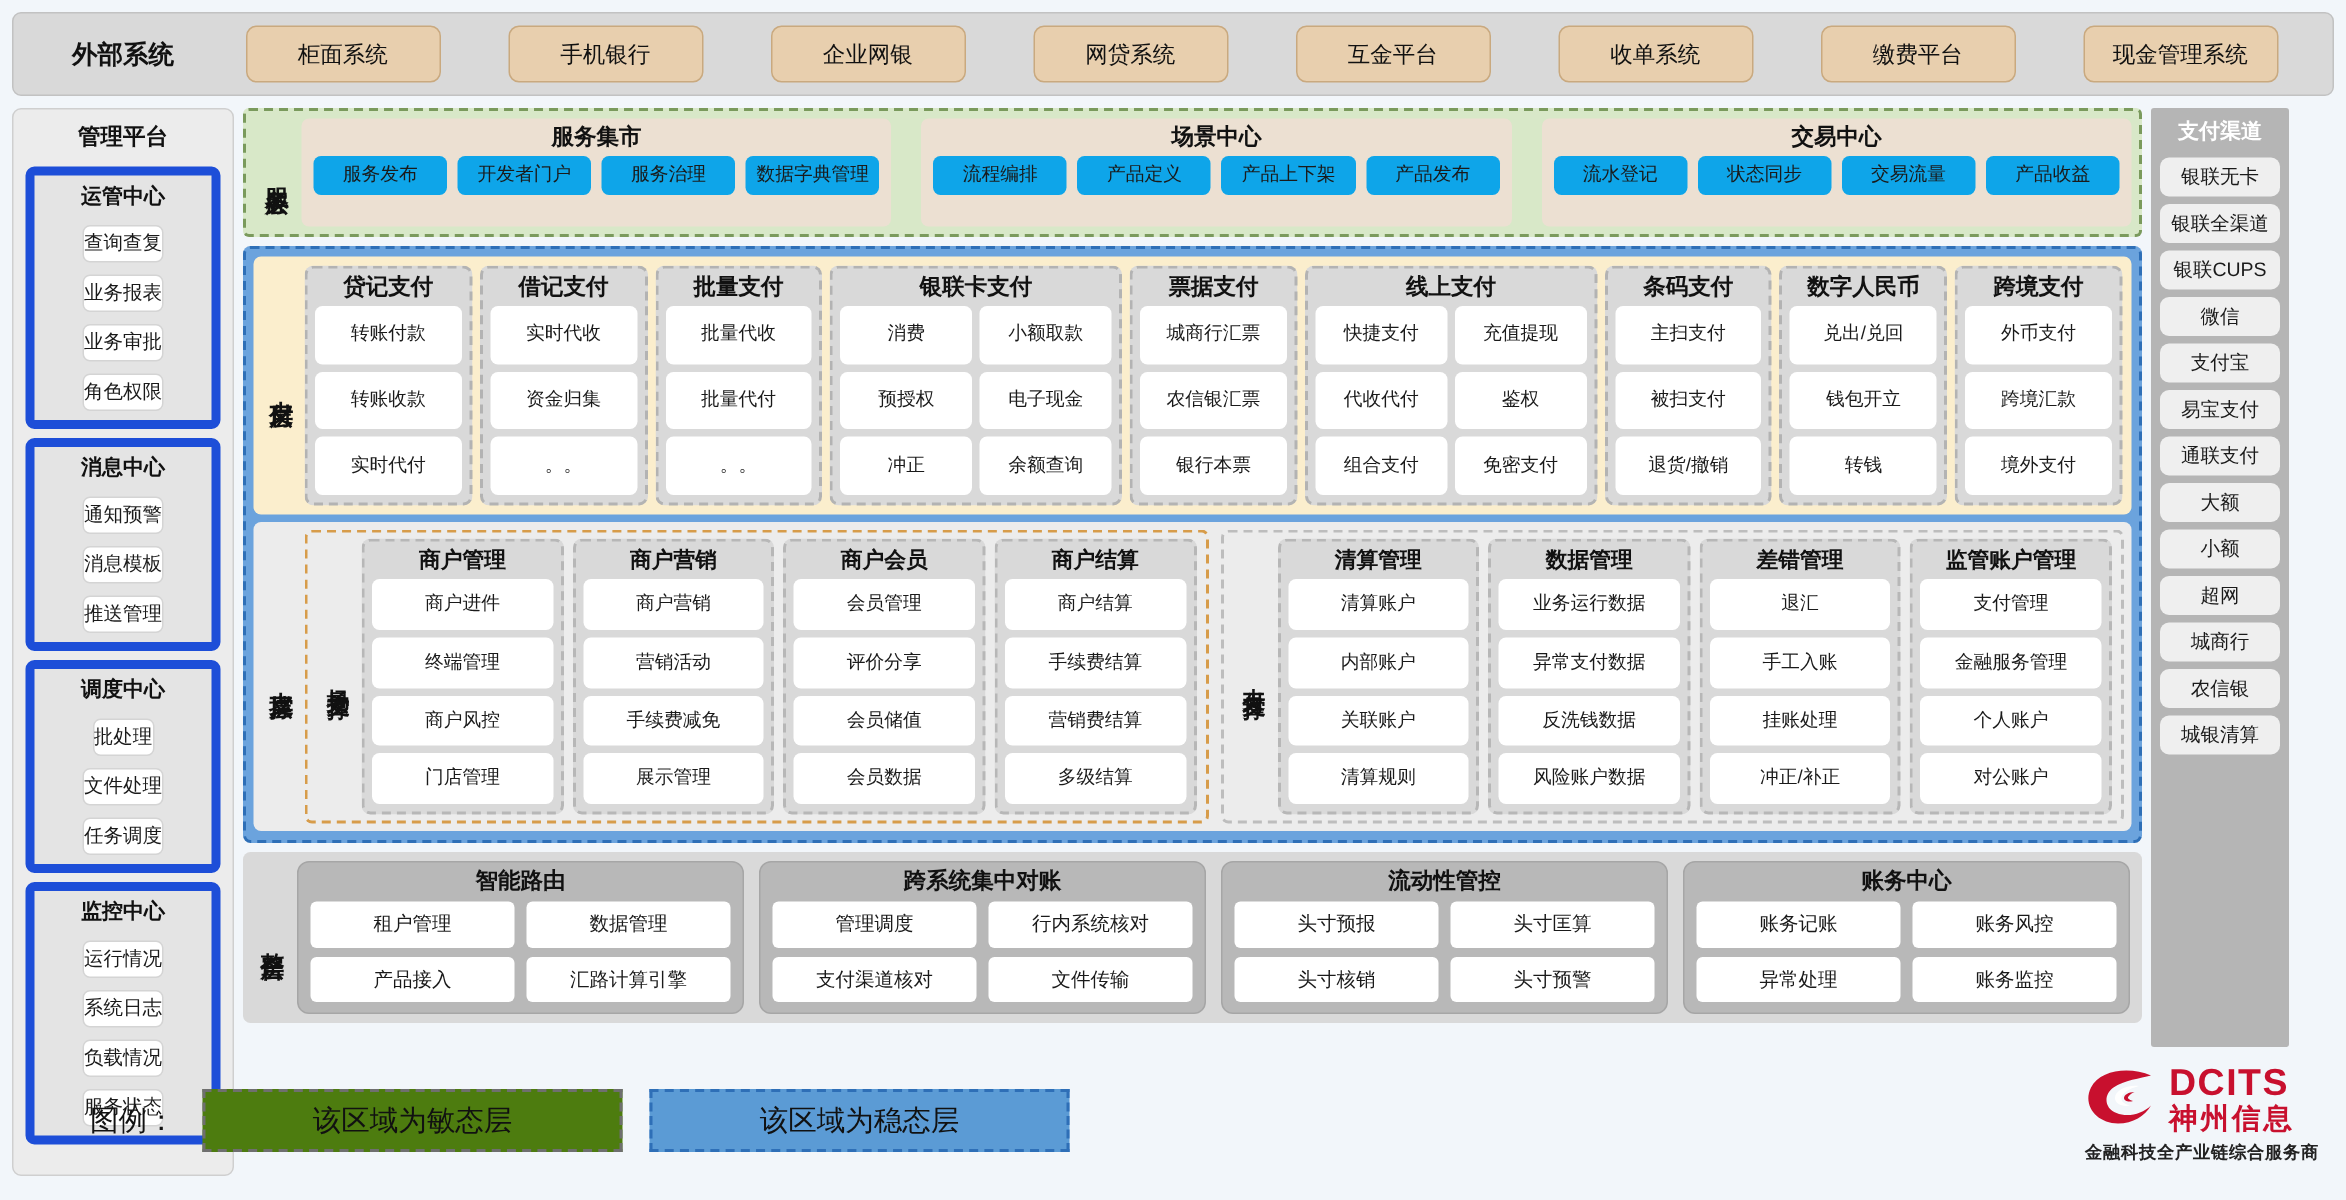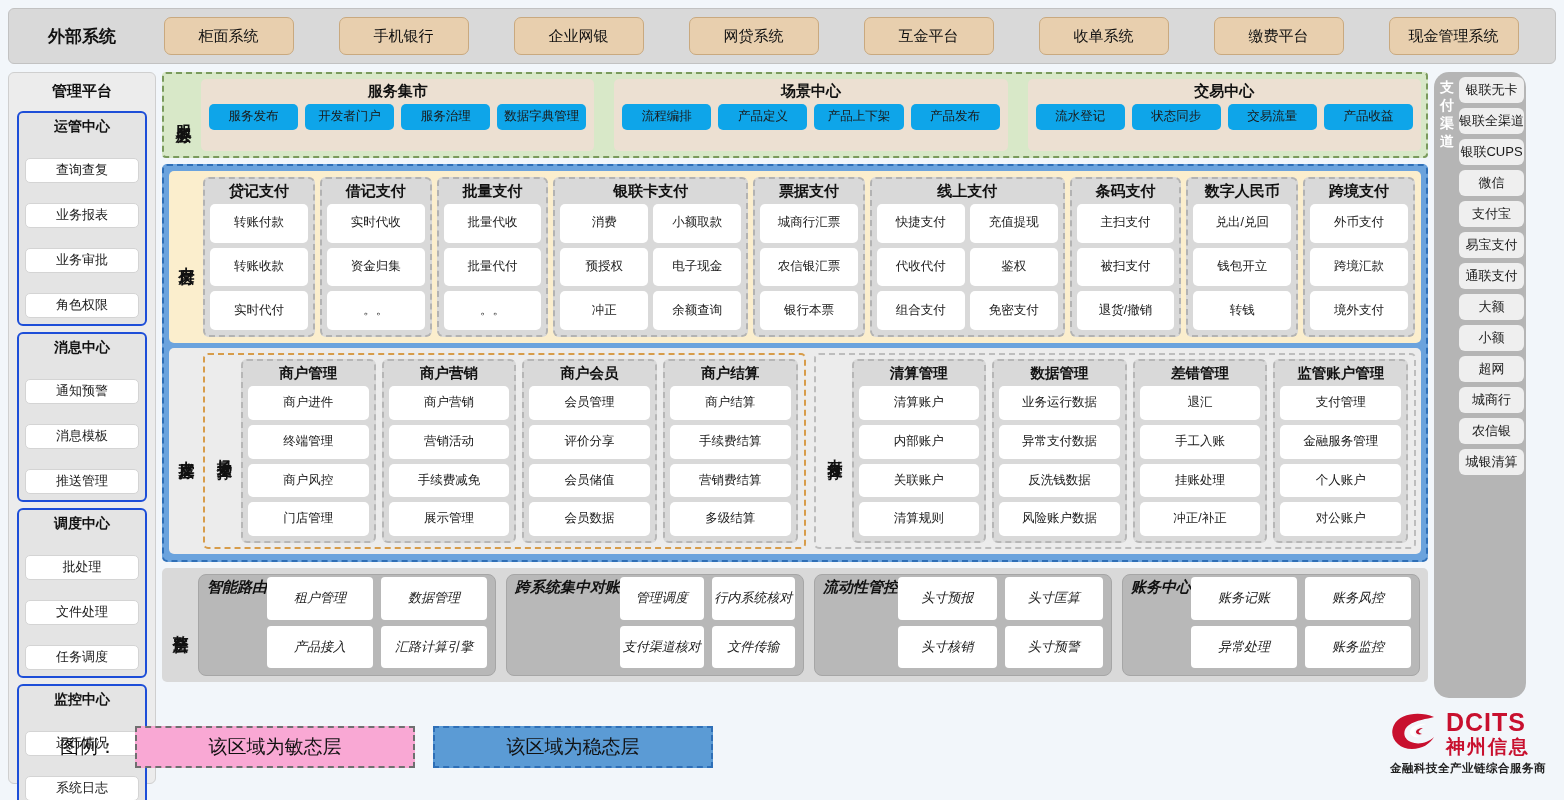--- a/index.html
+++ b/index.html
@@ -34,31 +34,31 @@
   }
 
   
   .leftpanel {
     position: absolute; left: 8px; top: 72px; width: 148px; height: 712px;
     background: #ececec; border: 1px solid #cfcfcf; border-radius: 6px;
     padding: 6px 8px; display: flex; flex-direction: column; gap: 6px;
   }
   .leftpanel > .panel-title { font-size: 15px; font-weight: bold; text-align: center; padding: 3px 0 4px; color:#111; }
   .group {
-    background: #e4e4e4; border: 2px solid #1d4ed8; border-radius: 6px;
-    padding: 4px 6px 6px; display: flex; flex-direction: column; gap: 20px;
+    background: #e4e4e4; border: 6px solid #1d4ed8; border-radius: 6px;
+    padding: 4px 6px 6px; display: flex; flex-direction: column; gap: 8px; align-items: center;
   }
   .group-title { font-size: 14px; font-weight: bold; text-align: center; color: #111; padding: 1px 0 2px; }
   .group .chip { height: 25px; font-size: 13px; }
 
   
   .rightpanel {
     position: absolute; left: 1434px; top: 72px; width: 92px; height: 626px;
-    background: #b5b5b5; border-radius: 15px;
-    padding: 5px 6px; display: flex; gap: 5px;
+    background: #b5b5b5; border-radius: 2px;
+    padding: 5px 6px; display: flex; flex-direction: column; gap: 5px;
   }
   .rightpanel .panel-title { font-size: 14px; font-weight: bold; color: #fff; text-align: center; padding: 2px 0 3px; }
   .rightpanel .chip { height: 26px; background: #efefef; border: none; font-size: 13px; border-radius: 6px; }
 
   
   .center { position: absolute; left: 162px; top: 72px; width: 1266px; height: 626px; }
 
   
   .service-layer {
     position: absolute; left: 0; top: 0; width: 1266px; height: 86px;
@@ -124,35 +124,35 @@
 
   
   .integration-layer {
     position: absolute; left: 0; top: 496px; width: 1266px; height: 114px;
     background: #d9d9d9; border-radius: 5px;
     display: flex; align-items: stretch; padding: 6px 8px 6px 4px;
   }
   .int-groups { display: flex; flex: 1; gap: 10px; margin-left: 4px; }
   .int-box {
     flex: 1; background: #b8b8b8; border: 1px solid #a6a6a6; border-radius: 8px;
-    padding: 2px 8px 7px; display: flex;  font-style: italic;
+    padding: 2px 8px 7px; display: flex; flex-direction: column;
   }
   .int-box .box-title { font-size: 15px; font-weight: bold; text-align: center; color: #111; padding: 1px 0 4px; }
   .int-grid { display: flex; flex-direction: column; gap: 6px; flex: 1; }
   .int-grid .rowline { display: flex; gap: 8px; flex: 1; }
   .int-grid .chip { flex: 1; border: none; background: #fff; font-size: 13px; border-radius: 4px; }
 
   
   .legend { position: absolute; left: 60px; top: 726px; display: flex; align-items: center; gap: 18px; }
   .legend-label { font-size: 19px; color: #111; }
   .legend-chip {
     width: 280px; height: 42px; display: flex; align-items: center; justify-content: center;
     font-size: 19px; color: #111;
   }
-  .legend-agile { background: #f9a8d4; border: 2px dashed #6f6f6f; }
+  .legend-agile { background: #4d7c0f; border: 2px dashed #6f6f6f; }
   .legend-stable { background: #5b9bd5; border: 2px dashed #2e6fb7; }
 
   
   .logo { position: absolute; left: 1390px; top: 710px; width: 174px; height: 84px; }
   .logo-row { display: flex; align-items: center; gap: 4px; }
   .logo-mark { width: 52px; height: 44px; flex: none; }
   .logo-text { display: flex; flex-direction: column; line-height: 1; }
   .logo-en { font-size: 25px; font-weight: bold; color: #c8102e; letter-spacing: 1px; font-family: "Liberation Sans", sans-serif; }
   .logo-cn { font-size: 19px; font-weight: bold; color: #c8102e; letter-spacing: 2px; margin-top: 2px; }
   .logo-tag { font-size: 11.5px; font-weight: bold; color: #222; margin-top: 5px; letter-spacing: 0.5px; }

